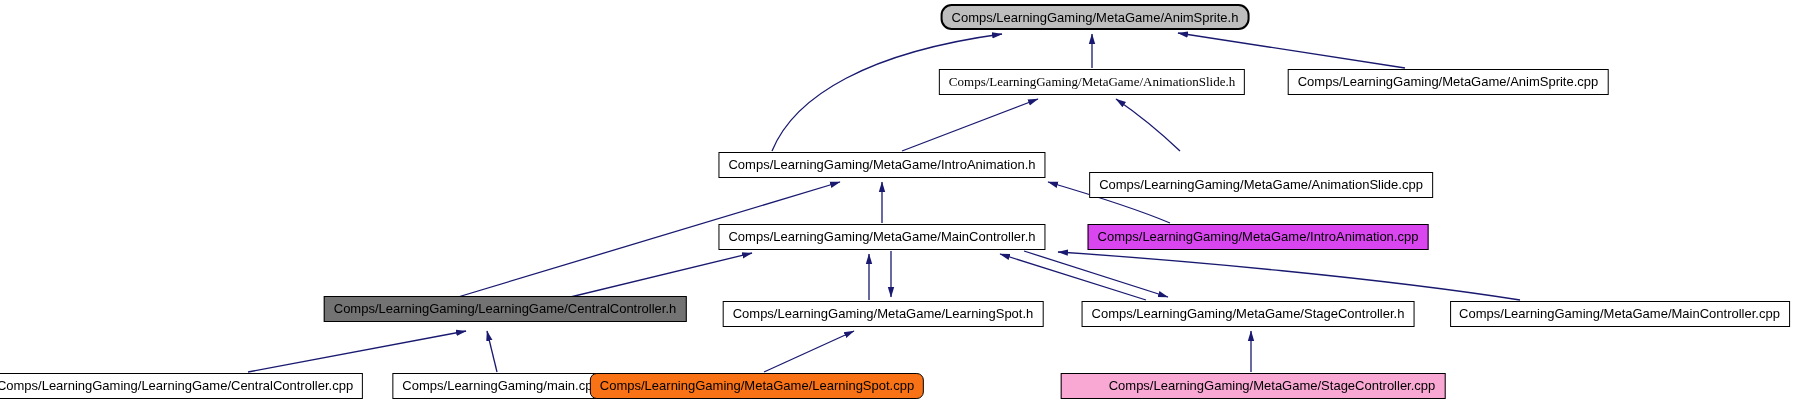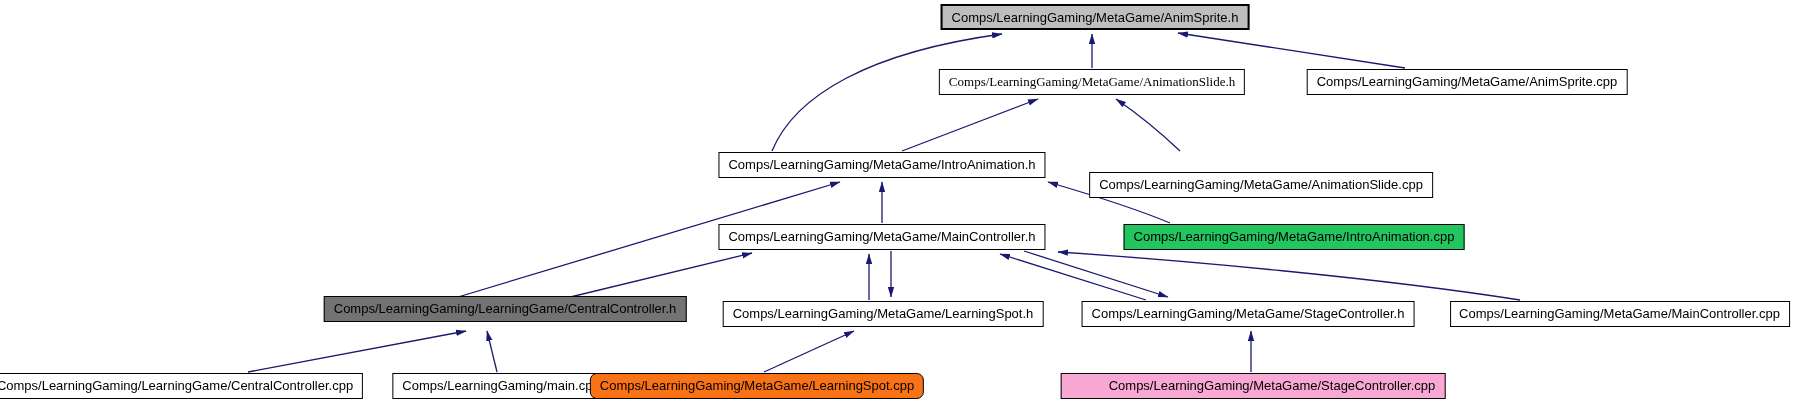--- a/index.html
+++ b/index.html
@@ -28,20 +28,21 @@
     border: 1px solid #000000;
     color: #000000;
     font-size: 13px;
     text-align: center;
     cursor: pointer;
   }
   .node.root {
     background: #bebebe;
     border-width: 2px;
     cursor: default;
+    border-radius: 11px;
   }
 </style>
 </head>
 <body>
 
 <div id="canvas">
   <svg id="edge-layer" viewBox="0 0 1804 410" xmlns="http://www.w3.org/2000/svg">
     <defs>
       <marker id="arrowhead" markerUnits="userSpaceOnUse" markerWidth="11" markerHeight="8" refX="10" refY="4" orient="auto">
         <path d="M0,0.8 L10.5,4 L0,7.2 z" fill="#191970"></path>
@@ -64,25 +65,25 @@
         <path d="M1520,300 C1380,278 1180,260 1058,252" fill="none" stroke="#191970" stroke-width="1.3" marker-end="url(#arrowhead)"></path>
         <path d="M248,372 L466,331" fill="none" stroke="#191970" stroke-width="1.3" marker-end="url(#arrowhead)"></path>
         <path d="M497,372 L487,331" fill="none" stroke="#191970" stroke-width="1.3" marker-end="url(#arrowhead)"></path>
         <path d="M764,372 L854,331" fill="none" stroke="#191970" stroke-width="1.3" marker-end="url(#arrowhead)"></path>
         <path d="M1251,372 L1251,331" fill="none" stroke="#191970" stroke-width="1.3" marker-end="url(#arrowhead)"></path>
       </g>
   </svg>
   <div id="node-layer">
       <div class="node root" style="left: 1095px; top: 4px; background: rgb(190, 190, 190); border-color: rgb(0, 0, 0);">Comps/LearningGaming/MetaGame/AnimSprite.h</div>
       <div class="node" style="left: 1092px; top: 69px; background: rgb(255, 255, 255); border-color: rgb(0, 0, 0); font-family: Liberation Serif, serif;">Comps/LearningGaming/MetaGame/AnimationSlide.h</div>
-      <div class="node" style="left: 1448px; top: 69px; background: rgb(255, 255, 255); border-color: rgb(0, 0, 0); margin-left: 19px;">Comps/LearningGaming/MetaGame/AnimSprite.cpp</div>
+      <div class="node" style="left: 1448px; top: 69px; background: rgb(255, 255, 255); border-color: rgb(0, 0, 0);">Comps/LearningGaming/MetaGame/AnimSprite.cpp</div>
       <div class="node" style="left: 882px; top: 152px; background: rgb(255, 255, 255); border-color: rgb(0, 0, 0); text-align: right;">Comps/LearningGaming/MetaGame/IntroAnimation.h</div>
       <div class="node" style="left: 1261px; top: 152px; background: rgb(255, 255, 255); border-color: rgb(0, 0, 0); margin-top: 20px;">Comps/LearningGaming/MetaGame/AnimationSlide.cpp</div>
       <div class="node" style="left: 882px; top: 224px; background: rgb(255, 255, 255); border-color: rgb(0, 0, 0);">Comps/LearningGaming/MetaGame/MainController.h</div>
-      <div class="node" style="left: 1294px; top: 224px; background: #22c55e; border-color: rgb(0, 0, 0);">Comps/LearningGaming/MetaGame/IntroAnimation.cpp</div>
+      <div class="node" style="left: 1258px; top: 224px; background: #d946ef; border-color: rgb(0, 0, 0);">Comps/LearningGaming/MetaGame/IntroAnimation.cpp</div>
       <div class="node" style="left: 505px; top: 296px; background: #737373; border-color: rgb(0, 0, 0);">Comps/LearningGaming/LearningGame/CentralController.h</div>
       <div class="node" style="left: 883px; top: 301px; background: rgb(255, 255, 255); border-color: rgb(0, 0, 0);">Comps/LearningGaming/MetaGame/LearningSpot.h</div>
       <div class="node" style="left: 1248px; top: 301px; background: rgb(255, 255, 255); border-color: rgb(0, 0, 0);">Comps/LearningGaming/MetaGame/StageController.h</div>
       <div class="node" style="left: 1620px; top: 301px; background: rgb(255, 255, 255); border-color: rgb(0, 0, 0); padding-left: 8px;">Comps/LearningGaming/MetaGame/MainController.cpp</div>
       <div class="node" style="left: 175px; top: 373px; background: rgb(255, 255, 255); border-color: rgb(0, 0, 0);">Comps/LearningGaming/LearningGame/CentralController.cpp</div>
       <div class="node" style="left: 501px; top: 373px; background: rgb(255, 255, 255); border-color: rgb(0, 0, 0);">Comps/LearningGaming/main.cpp</div>
       <div class="node" style="left: 757px; top: 373px; background: #f97316; border-color: rgb(0, 0, 0); border-radius: 7px;">Comps/LearningGaming/MetaGame/LearningSpot.cpp</div>
       <div class="node" style="left: 1253px; top: 373px; background: #f9a8d4; border-color: rgb(0, 0, 0); padding-left: 47px;">Comps/LearningGaming/MetaGame/StageController.cpp</div>
     </div>
 </div>

